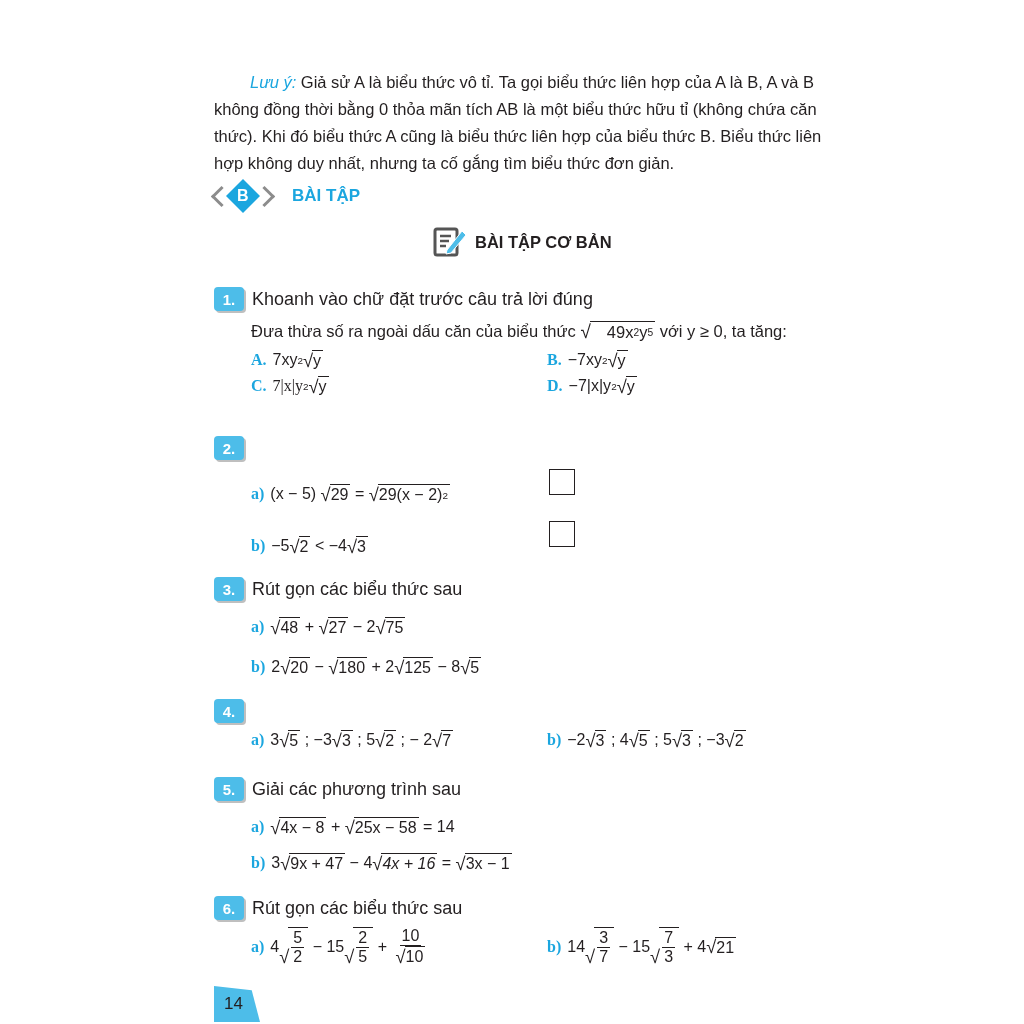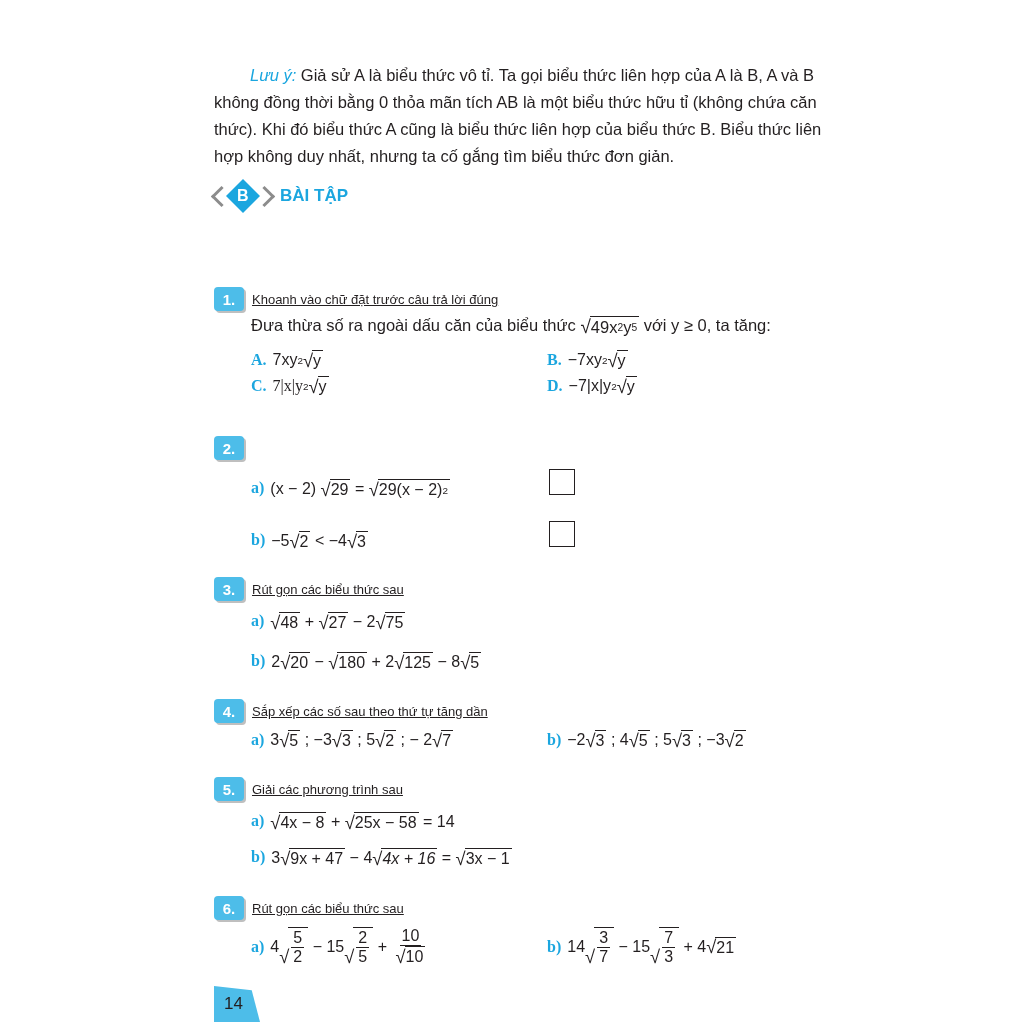--- a/index.html
+++ b/index.html
@@ -1,41 +1,41 @@
 <!DOCTYPE html>
 <html><head>
 <meta charset="utf-8">
 <style>
   html, body { margin: 0; padding: 0; background: #ffffff; }
   body { width: 1024px; height: 1024px; position: relative; overflow: hidden;
          font-family: "Liberation Sans", "DejaVu Sans", sans-serif; color: #231f20; }
   .page { position: absolute; left: 0; top: 0; width: 1024px; height: 1024px; }
-  .prose { position: absolute; left: 214px; top: 62px; width: 620px;
+  .prose { position: absolute; left: 214px; top: 69px; width: 620px;
            font-size: 16.5px; line-height: 27px; color: #231f20; }
   .prose .first { text-indent: 36px; }
   .note-label { color: #1ba6df; font-style: italic; }
 
   .section-head { position: absolute; left: 214px; top: 178px; height: 36px; display: flex; align-items: center; }
   .bracket { width: 12px; height: 12px; border-left: 3px solid #8c8c8c; border-top: 3px solid #8c8c8c; transform: rotate(-45deg); }
   .bracket.r { transform: rotate(135deg); }
   .diamond { width: 24px; height: 24px; background: #1ba6df; transform: rotate(45deg); margin: 0 2px;
              display: flex; align-items: center; justify-content: center; }
   .diamond span { transform: rotate(-45deg); color: #fff; font-weight: bold; font-size: 16px; }
-  .section-title { color: #1ba6df; font-weight: bold; font-size: 17px; margin-left: 8px; }
+  .section-title { color: #1ba6df; font-weight: bold; font-size: 17px; margin-left: 20px; }
 
   .sub-head { position: absolute; left: 433px; top: 226px; display: flex; align-items: center; }
   .sub-title { font-weight: bold; font-size: 16.5px; margin-left: 8px; color: #231f20; }
 
   .q { position: absolute; left: 214px; width: 620px; }
   .qhead { display: flex; align-items: center; height: 26px; }
   .qnum { background: #4dbde9; color: #fff; font-weight: bold; font-size: 15px; border-radius: 4px;
           width: 30px; height: 24px; display: flex; align-items: center; justify-content: center;
           box-shadow: 2px 2px 0 #bfbfbf; margin-right: 8px; }
-  .qtext { font-size: 13px; text-decoration: underline; }
-  .line { margin-left: 37px; font-size: 16.5px; display: flex; align-items: flex-start; min-height: 30px; }
+  .qtext { font-size: 18px; }
+  .line { margin-left: 37px; font-size: 16.5px; display: flex; align-items: center; min-height: 30px; }
   .opts { margin-left: 37px; display: grid; grid-template-columns: 296px 296px; row-gap: 6px; margin-top: 4px; }
   .opt { display: flex; align-items: center; font-size: 16px; }
   .olabel { font-family: "Liberation Serif", serif; font-weight: bold; color: #1ba6df; margin-right: 6px; font-size: 16px; }
   .expr { display: inline-flex; align-items: center; font-size: 16px; white-space: nowrap; }
   .sqrt { display: inline-flex; align-items: stretch; }
   .sqrt .rad { font-size: 1.15em; line-height: 1; display: inline-flex; align-items: flex-end; margin-right: -1px; }
   .sqrt .body { border-top: 1.3px solid #231f20; padding: 1px 2px 0 1px; display: inline-flex; align-items: center; }
   .frac { display: inline-flex; flex-direction: column; align-items: center; vertical-align: middle; margin: 0 2px; }
   .frac .num { border-bottom: 1.2px solid #231f20; padding: 0 2px; line-height: 1.15; }
   .frac .den { padding: 0 2px; line-height: 1.15; display: inline-flex; }
@@ -57,32 +57,42 @@
 
   <div class="section-head">
     <span class="bracket"></span>
     <span class="diamond">
         <span>B</span>
       </span>
     <span class="bracket r"></span>
     <span class="section-title">BÀI TẬP</span>
   </div>
 
+  <div class="sub-head">
+    <svg width="34" height="32" viewBox="0 0 34 32">
+      <rect x="2" y="3" width="22" height="26" rx="2" fill="none" stroke="#555" stroke-width="3"></rect>
+      <line x1="7" y1="10" x2="18" y2="10" stroke="#555" stroke-width="2.5"></line>
+      <line x1="7" y1="15" x2="16" y2="15" stroke="#555" stroke-width="2.5"></line>
+      <line x1="7" y1="20" x2="13" y2="20" stroke="#555" stroke-width="2.5"></line>
+      <path d="M14 24 L29 5 L33 9 L18 27 L13 28 Z" fill="#4dbde9" stroke="#fff" stroke-width="1"></path>
+    </svg>
+    <span class="sub-title">BÀI TẬP CƠ BẢN</span>
+  </div>
 
   <div class="q" style="top:286px">
     <div class="qhead">
         <span class="qnum">1.</span>
         <span class="qtext">Khoanh vào chữ đặt trước câu trả lời đúng</span>
       </div>
     <div class="line" style="margin-top:4px">
         <span style="white-space: pre;">Đưa thừa số ra ngoài dấu căn của biểu thức </span>
         <span class="sqrt">
           <span class="rad">√</span>
           <span class="body">
-            <span style="white-space: pre;">49x</span>
+            <span style="white-space: pre; margin-left: 16px;">49x</span>
             <sup>2</sup>
             <span style="white-space: pre;">y</span>
             <sup>5</sup>
           </span>
         </span>
         <span style="white-space: pre;"> với y ≥ 0, ta tăng:</span>
       </div>
     <div class="opts">
       <div class="opt">
           <span class="olabel">A.</span>
@@ -139,21 +149,21 @@
     </div>
   </div>
 
   <div class="q" style="top:435px">
     <div class="qhead">
         <span class="qnum">2.</span>
       </div>
     <div class="line" style="margin-top:18px">
         <span class="olabel">a)</span>
         <span class="expr">
-          <span style="white-space: pre;">(x − 2) </span>
+          <span style="white-space: pre;">(x − 5) </span>
           <span class="sqrt">
             <span class="rad">√</span>
             <span class="body">
               <span style="white-space: pre;">29</span>
             </span>
           </span>
           <span style="white-space: pre;"> = </span>
           <span class="sqrt">
             <span class="rad">√</span>
             <span class="body">
@@ -247,21 +257,20 @@
               <span style="white-space: pre;">5</span>
             </span>
           </span>
         </span>
       </div>
   </div>
 
   <div class="q" style="top:698px">
     <div class="qhead">
         <span class="qnum">4.</span>
-        <span class="qtext">Sắp xếp các số sau theo thứ tự tăng dần</span>
       </div>
     <div class="row2" style="margin-top:6px">
       <div class="opt">
           <span class="olabel">a)</span>
           <span class="expr">
             <span style="white-space: pre;">3</span>
             <span class="sqrt">
               <span class="rad">√</span>
               <span class="body">
                 <span style="white-space: pre;">5</span>

